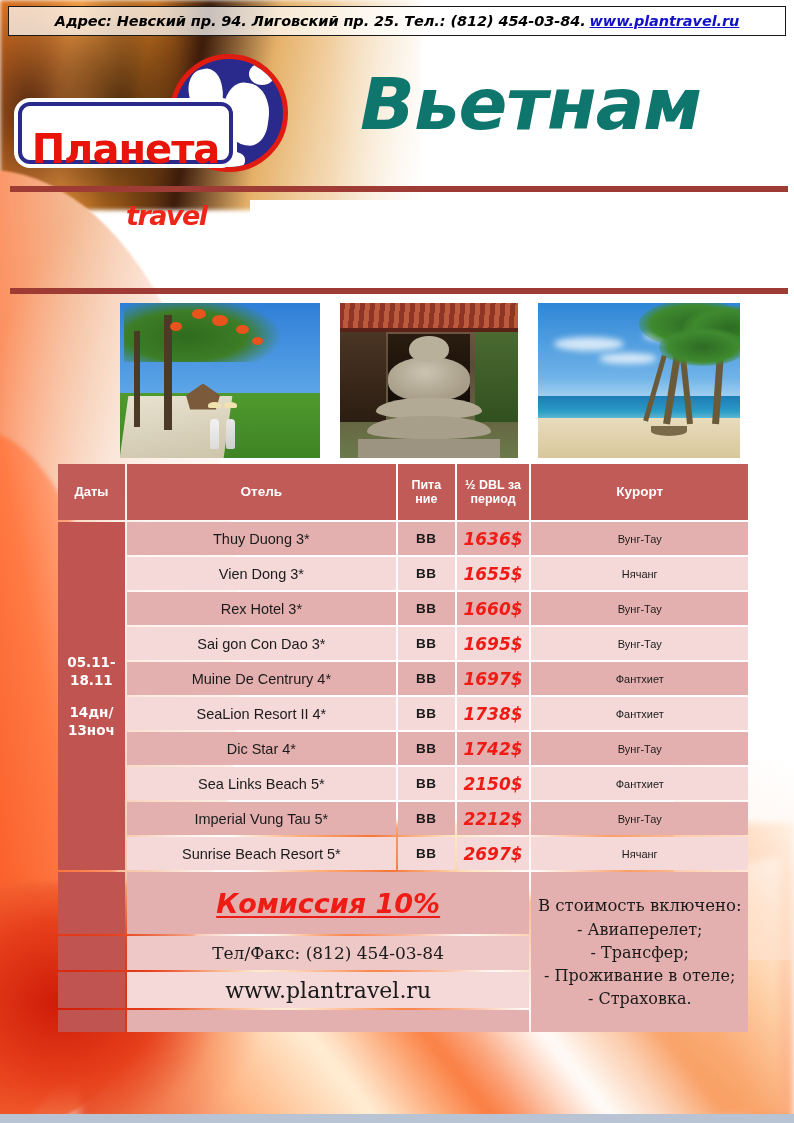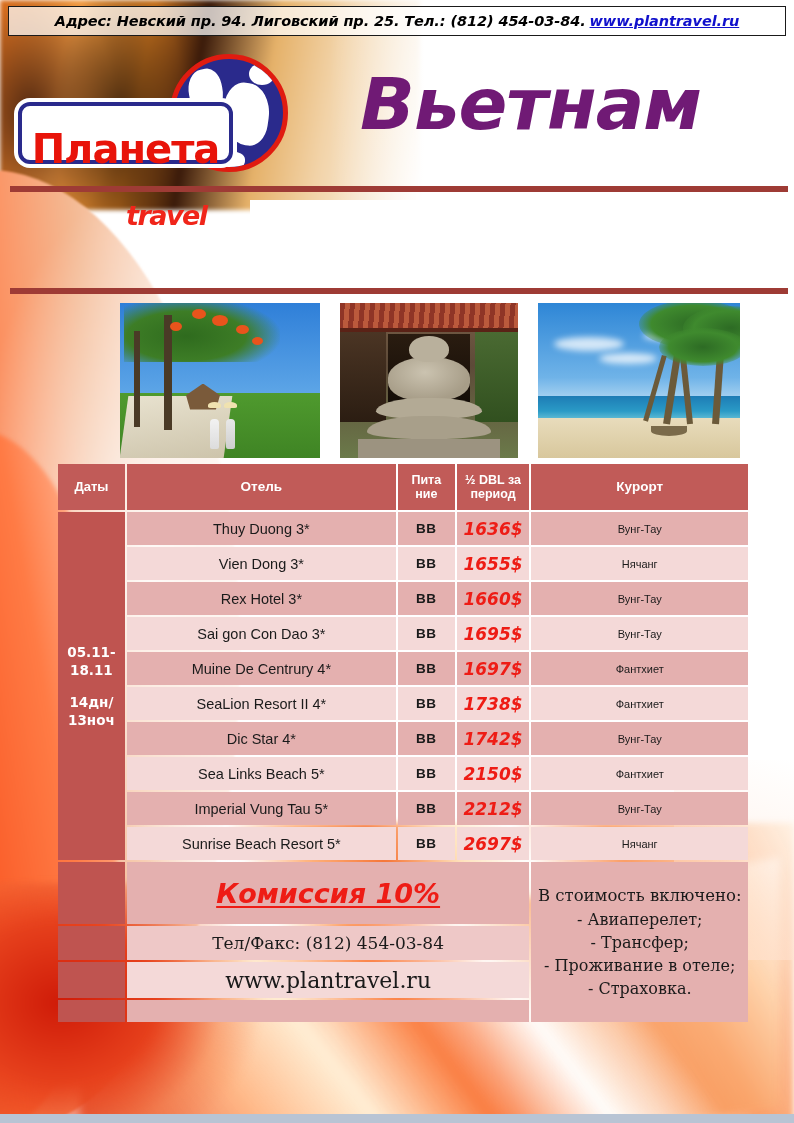--- a/index.html
+++ b/index.html
@@ -214,21 +214,21 @@
 
   
   .main-title {
     position: absolute;
     left: 360px; top: 68px;
     width: 420px;
     font-family: "DejaVu Sans", sans-serif;
     font-size: 72px;
     font-weight: bold;
     font-style: italic;
-    color: #701a75;
+    color: #0f766e;
     letter-spacing: -1px;
     line-height: 1;
     text-align: left;
     z-index: 6;
   }
 
   
   .divider {
     position: absolute;
     left: 10px;
@@ -346,21 +346,21 @@
   }
   .col-dates  { width: 66px; }
   .col-hotel  { width: 266px; }
   .col-meal   { width: 56px; }
   .col-price  { width: 72px; }
   .col-resort { width: 214px; }
 
   thead th {
     background: #c15b58;
     color: #ffffff;
-    height: 46px;
+    height: 56px;
     font-size: 13px;
     font-weight: bold;
     font-family: "Liberation Sans", sans-serif;
     line-height: 1.15;
   }
   .th-hotel, .th-resort { font-size: 13.5px; }
   .th-meal { font-size: 12.5px; }
   .th-price { font-size: 12.5px; }
 
   td.dates-cell {

